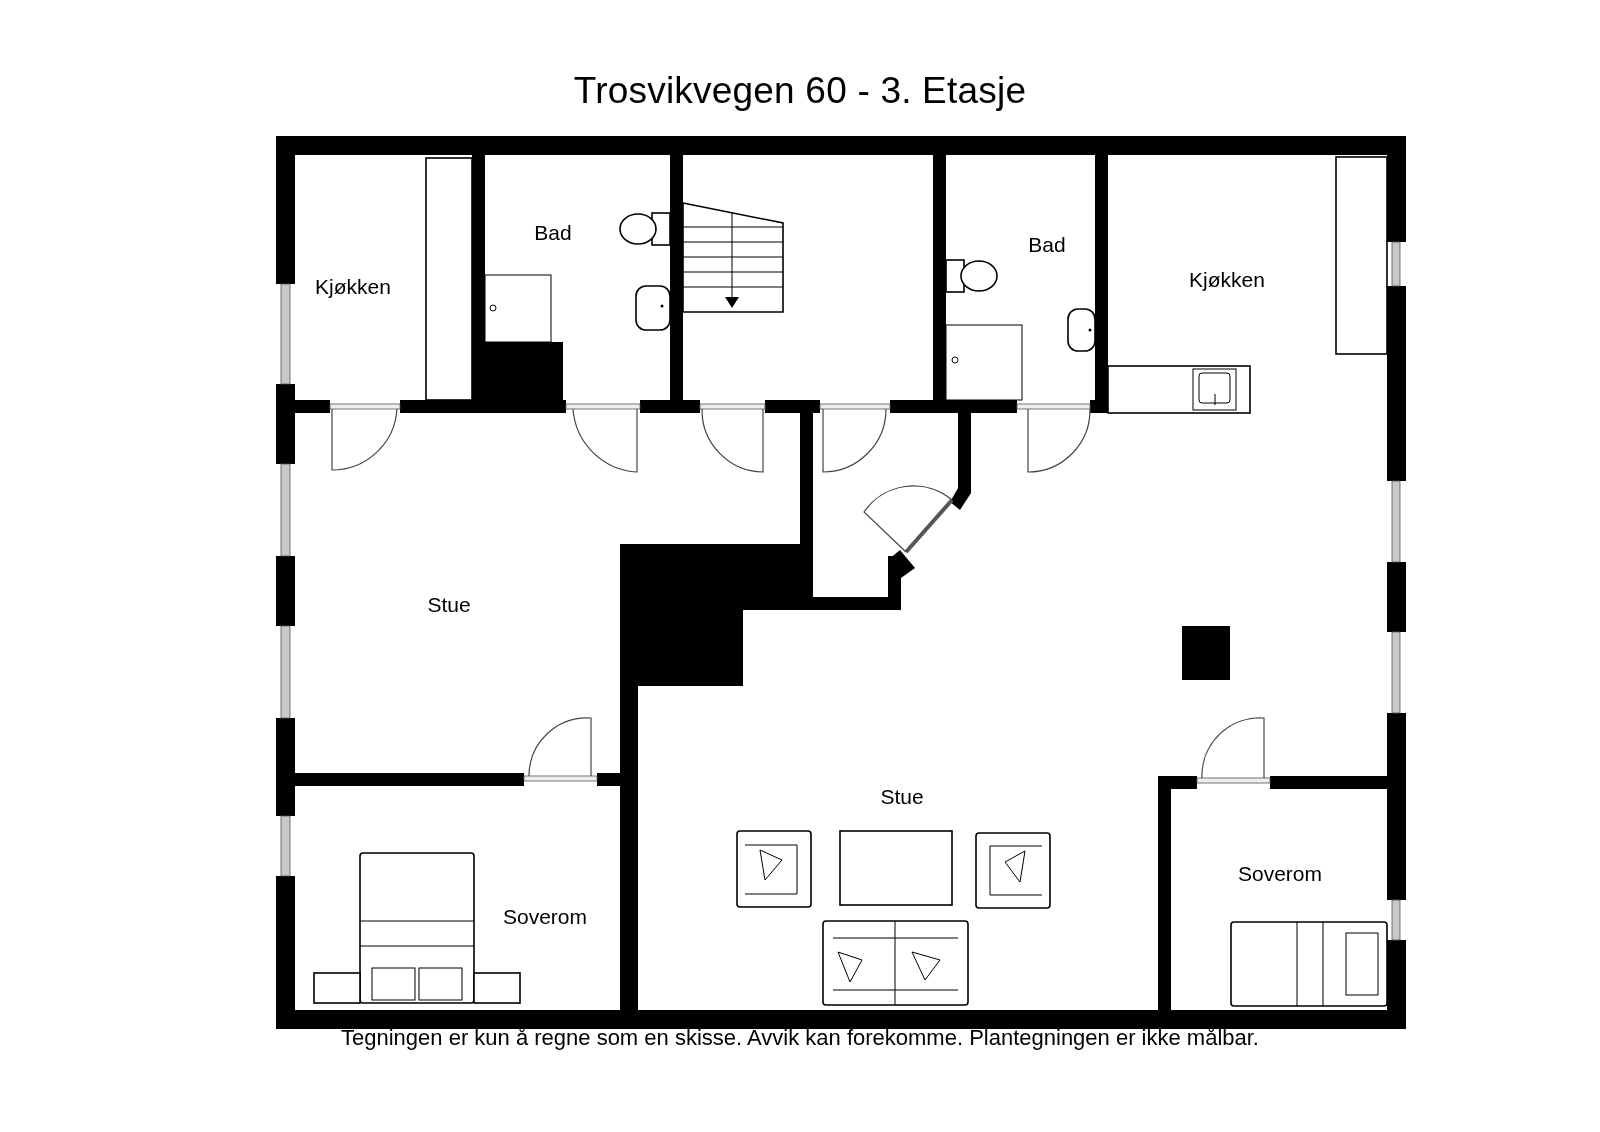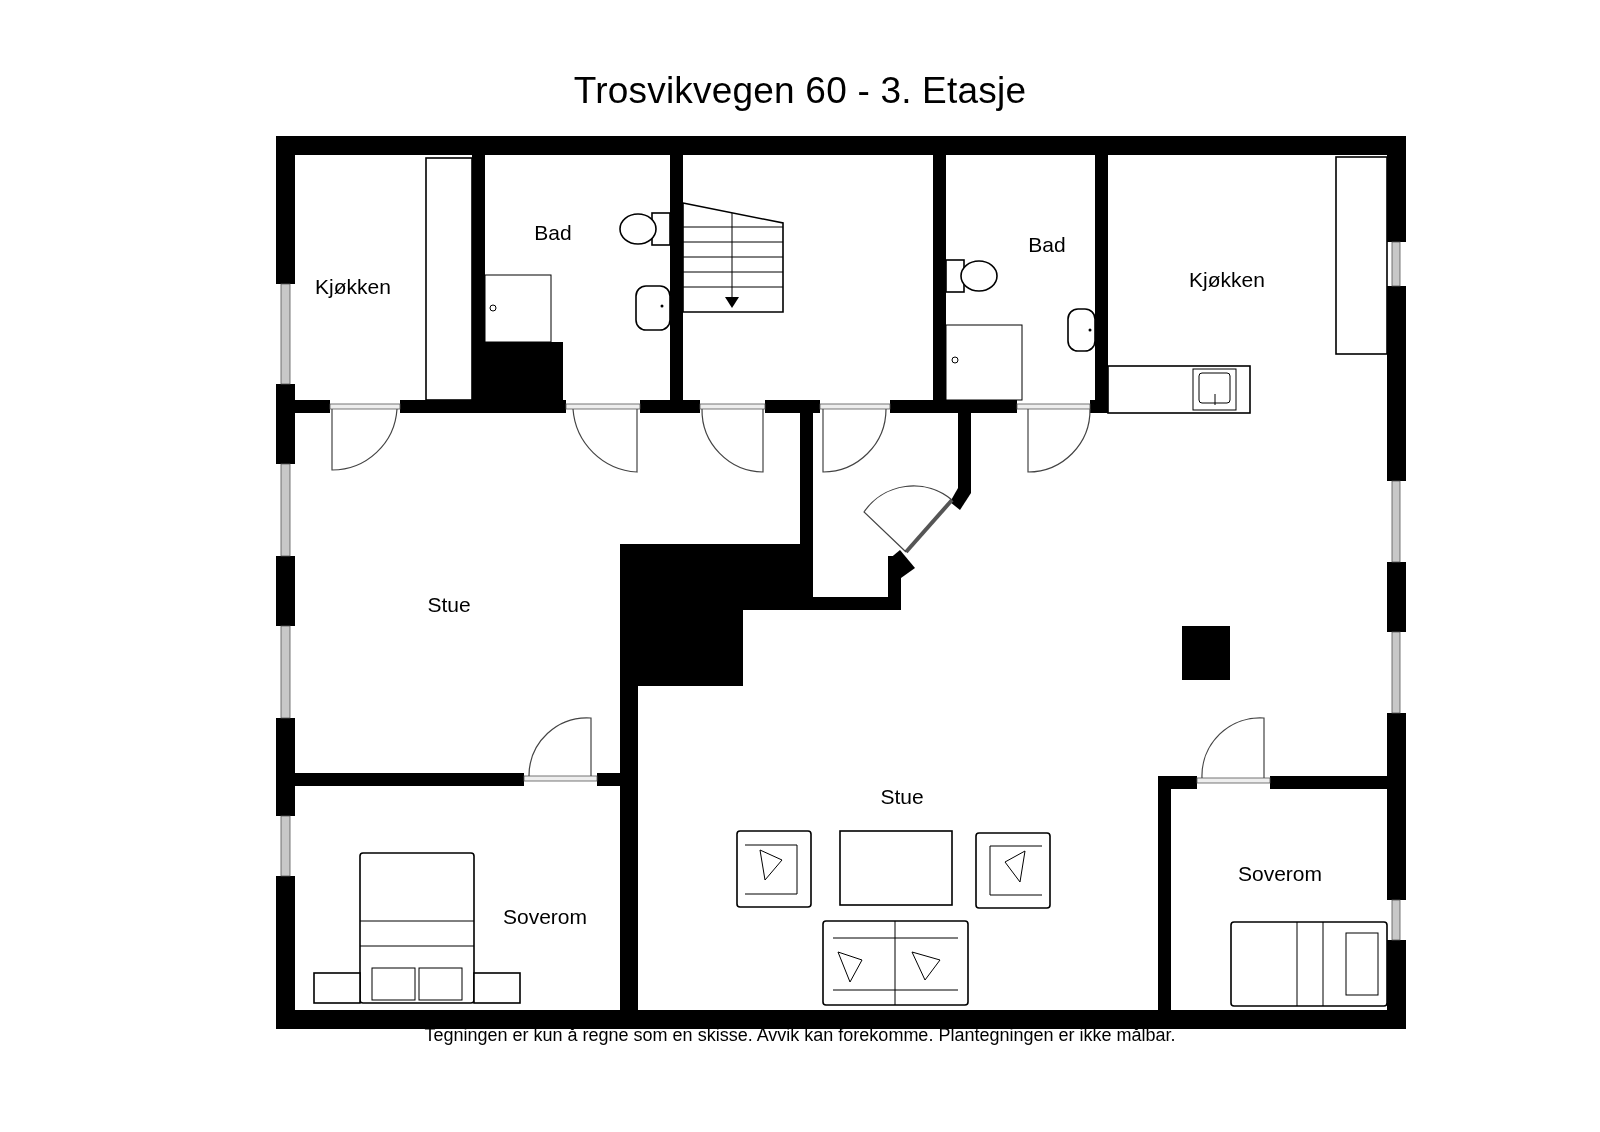--- a/index.html
+++ b/index.html
@@ -1,18 +1,18 @@
 <!DOCTYPE html>
 <html><head>
 <meta charset="utf-8">
 <style>
   html,body{margin:0;padding:0;background:#ffffff;}
   body{width:1600px;height:1132px;position:relative;overflow:hidden;font-family:"Liberation Sans",sans-serif;color:#000;}
   #title{position:absolute;left:0;width:1600px;top:70px;text-align:center;font-size:37px;font-family:"Liberation Sans",sans-serif;letter-spacing:0.2px;}
-  #footer{position:absolute;left:0;width:1600px;top:1025px;text-align:center;font-size:18px;font-family:"Liberation Sans",sans-serif;}
+  #footer{position:absolute;left:0;width:1600px;top:1025px;text-align:center;font-size:22px;font-family:"Liberation Sans",sans-serif;}
   #plan{position:absolute;left:0;top:0;}
   .wall{fill:#000;}
   .win{fill:#c8c8c8;stroke:#555;stroke-width:0.8;}
   .doorleaf{fill:none;stroke:#444;stroke-width:1.2;}
   .doorsill{fill:#eee;stroke:#555;stroke-width:0.8;}
   .fix{fill:#fff;stroke:#000;stroke-width:1.6;}
   .fixthin{fill:none;stroke:#000;stroke-width:1;}
   .roomlabel{font-family:"Liberation Sans",sans-serif;font-size:21px;fill:#000;}
 </style>
 </head>

